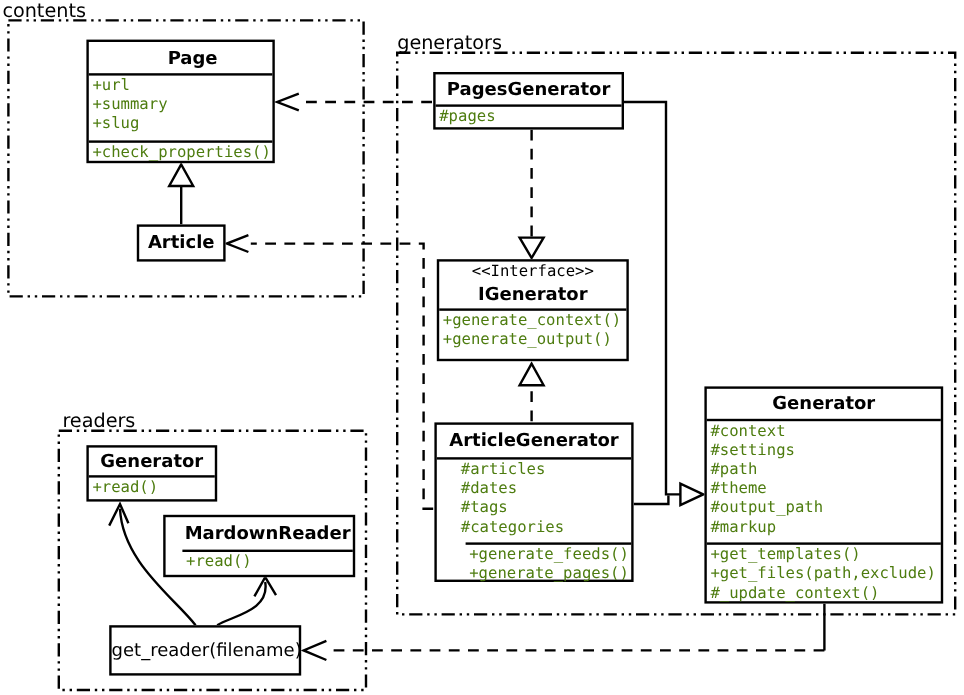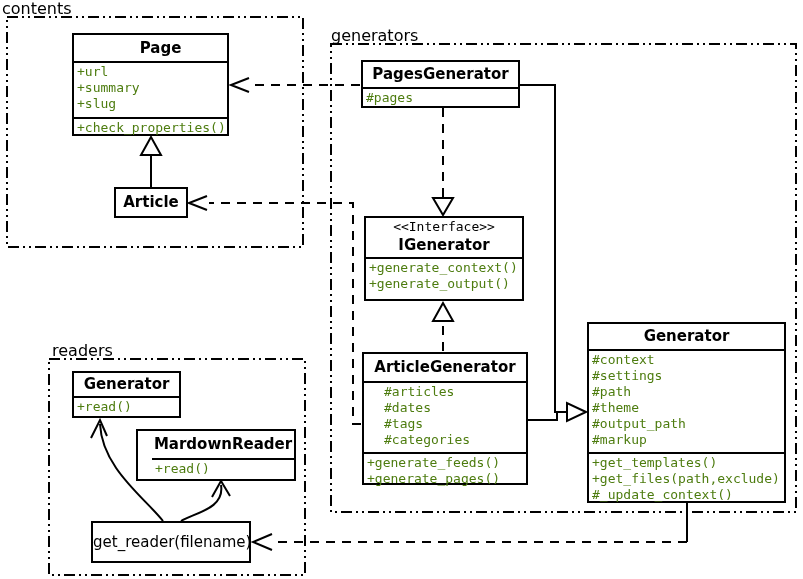--- a/index.html
+++ b/index.html
@@ -140,21 +140,21 @@
   </div>
 
   <div class="uml" style="left:362px; top:352px; width:166px; height:133px;">
     <div class="title" style="height:27px; line-height:27px;">ArticleGenerator</div>
     <div class="compartment" style="height:67px;padding-left:20px;">
       <div class="member">#articles</div>
       <div class="member">#dates</div>
       <div class="member">#tags</div>
       <div class="member">#categories</div>
     </div>
-    <div class="compartment" style="height:35px;">
+    <div class="compartment" style="height:35px;margin-left:24px;">
       <div class="member">+generate_feeds()</div>
       <div class="member">+generate_pages()</div>
     </div>
   </div>
 
   <div class="uml" style="left:587px; top:322px; width:199px; height:181px;">
     <div class="title" style="height:25px; line-height:25px;">Generator</div>
     <div class="compartment" style="height:99px;">
       <div class="member">#context</div>
       <div class="member">#settings</div>

